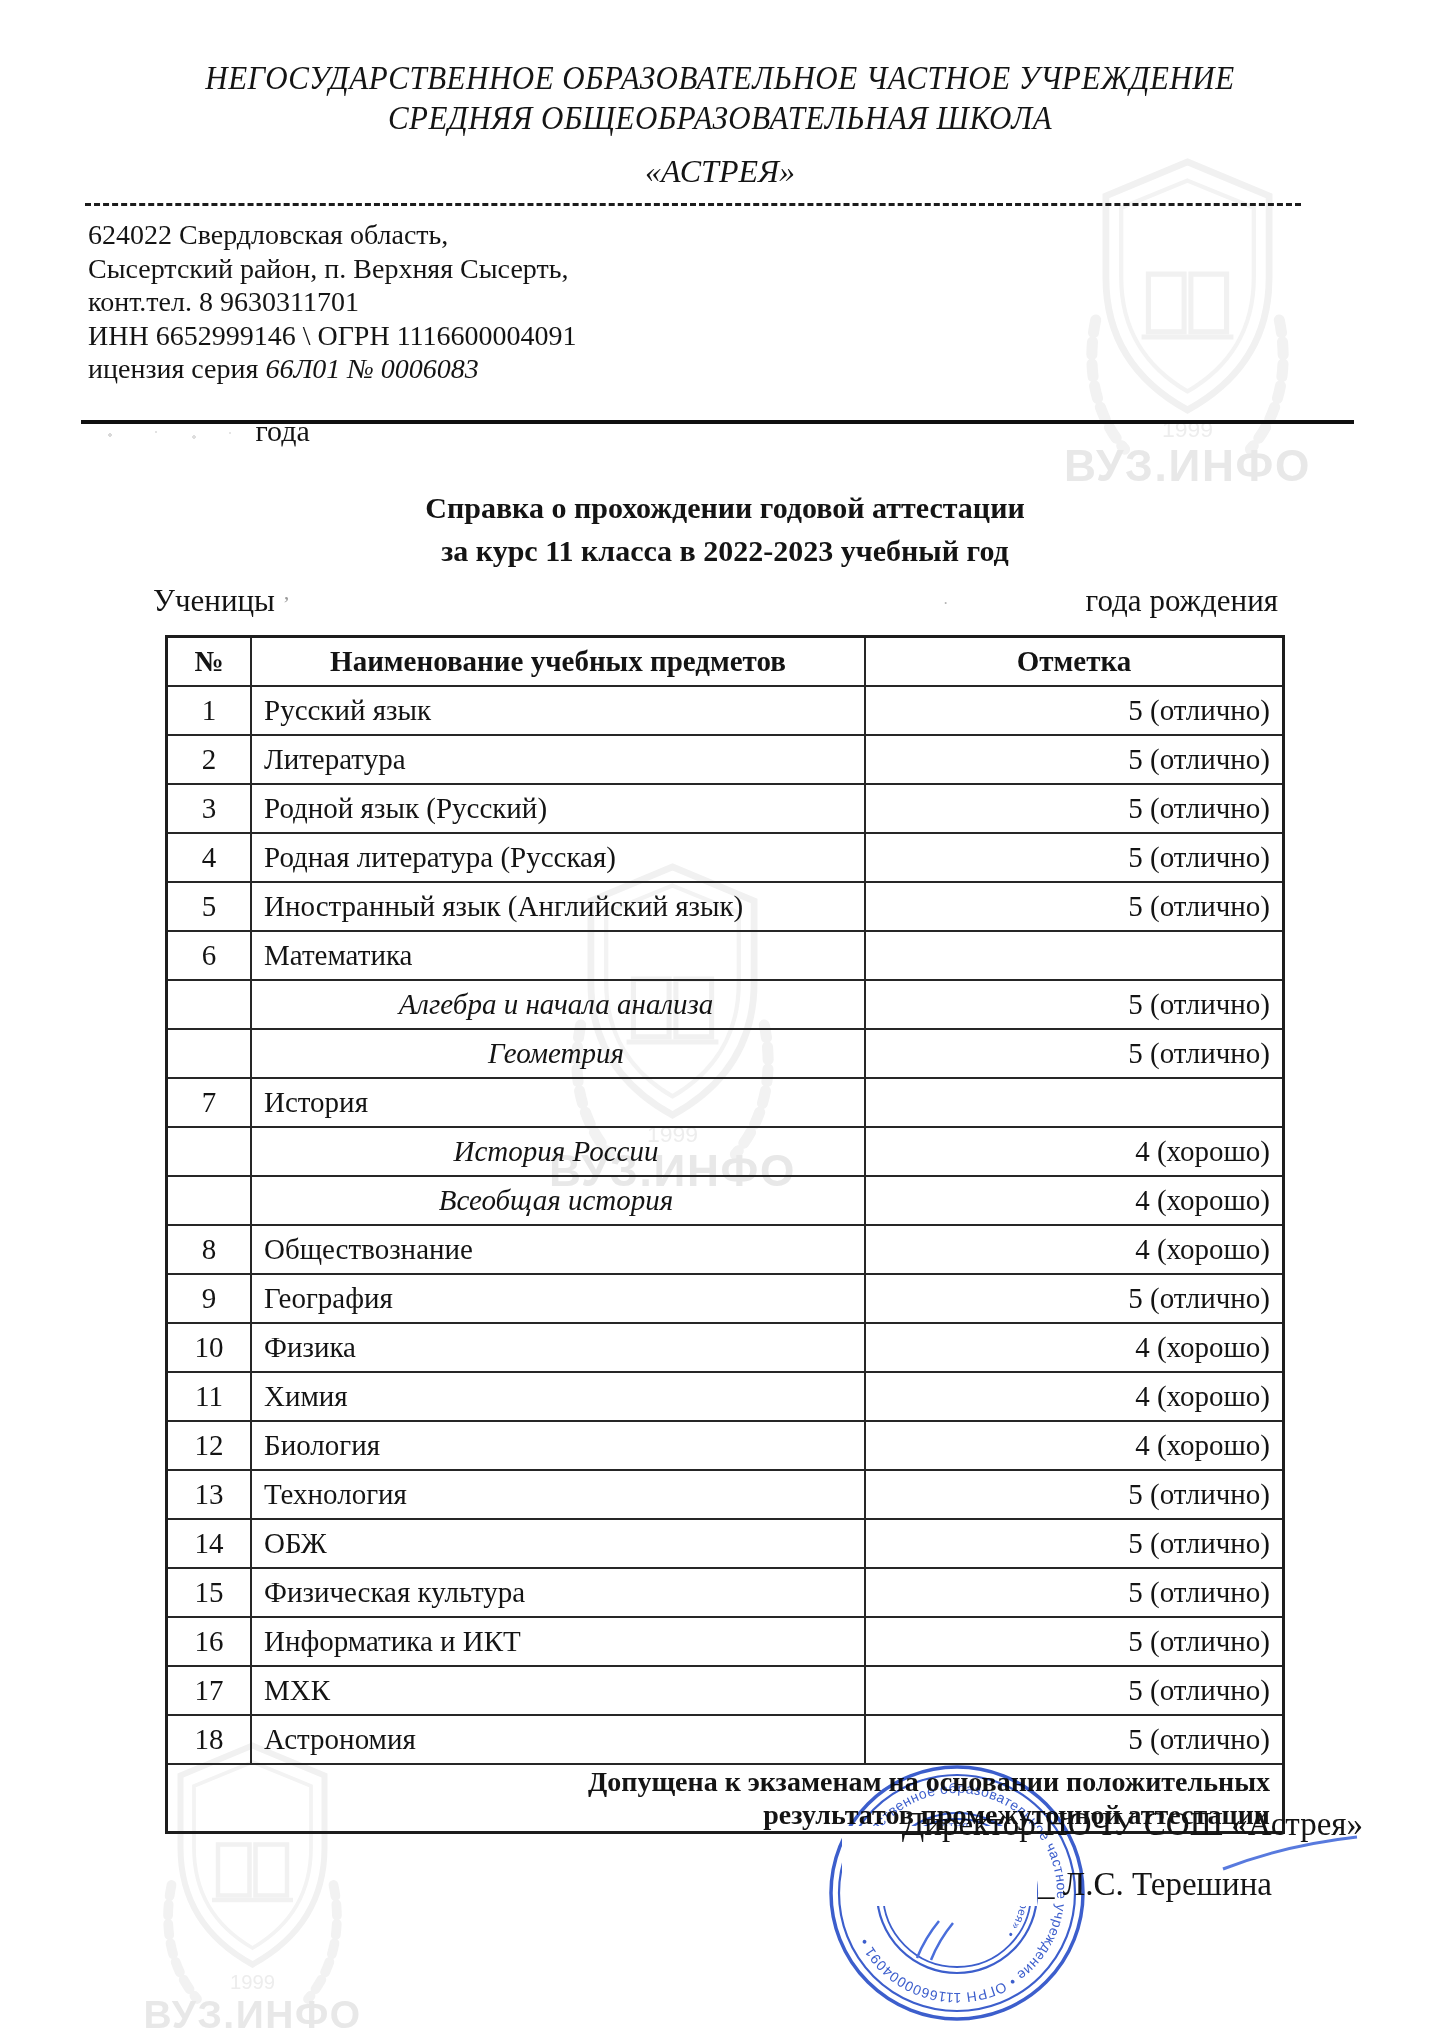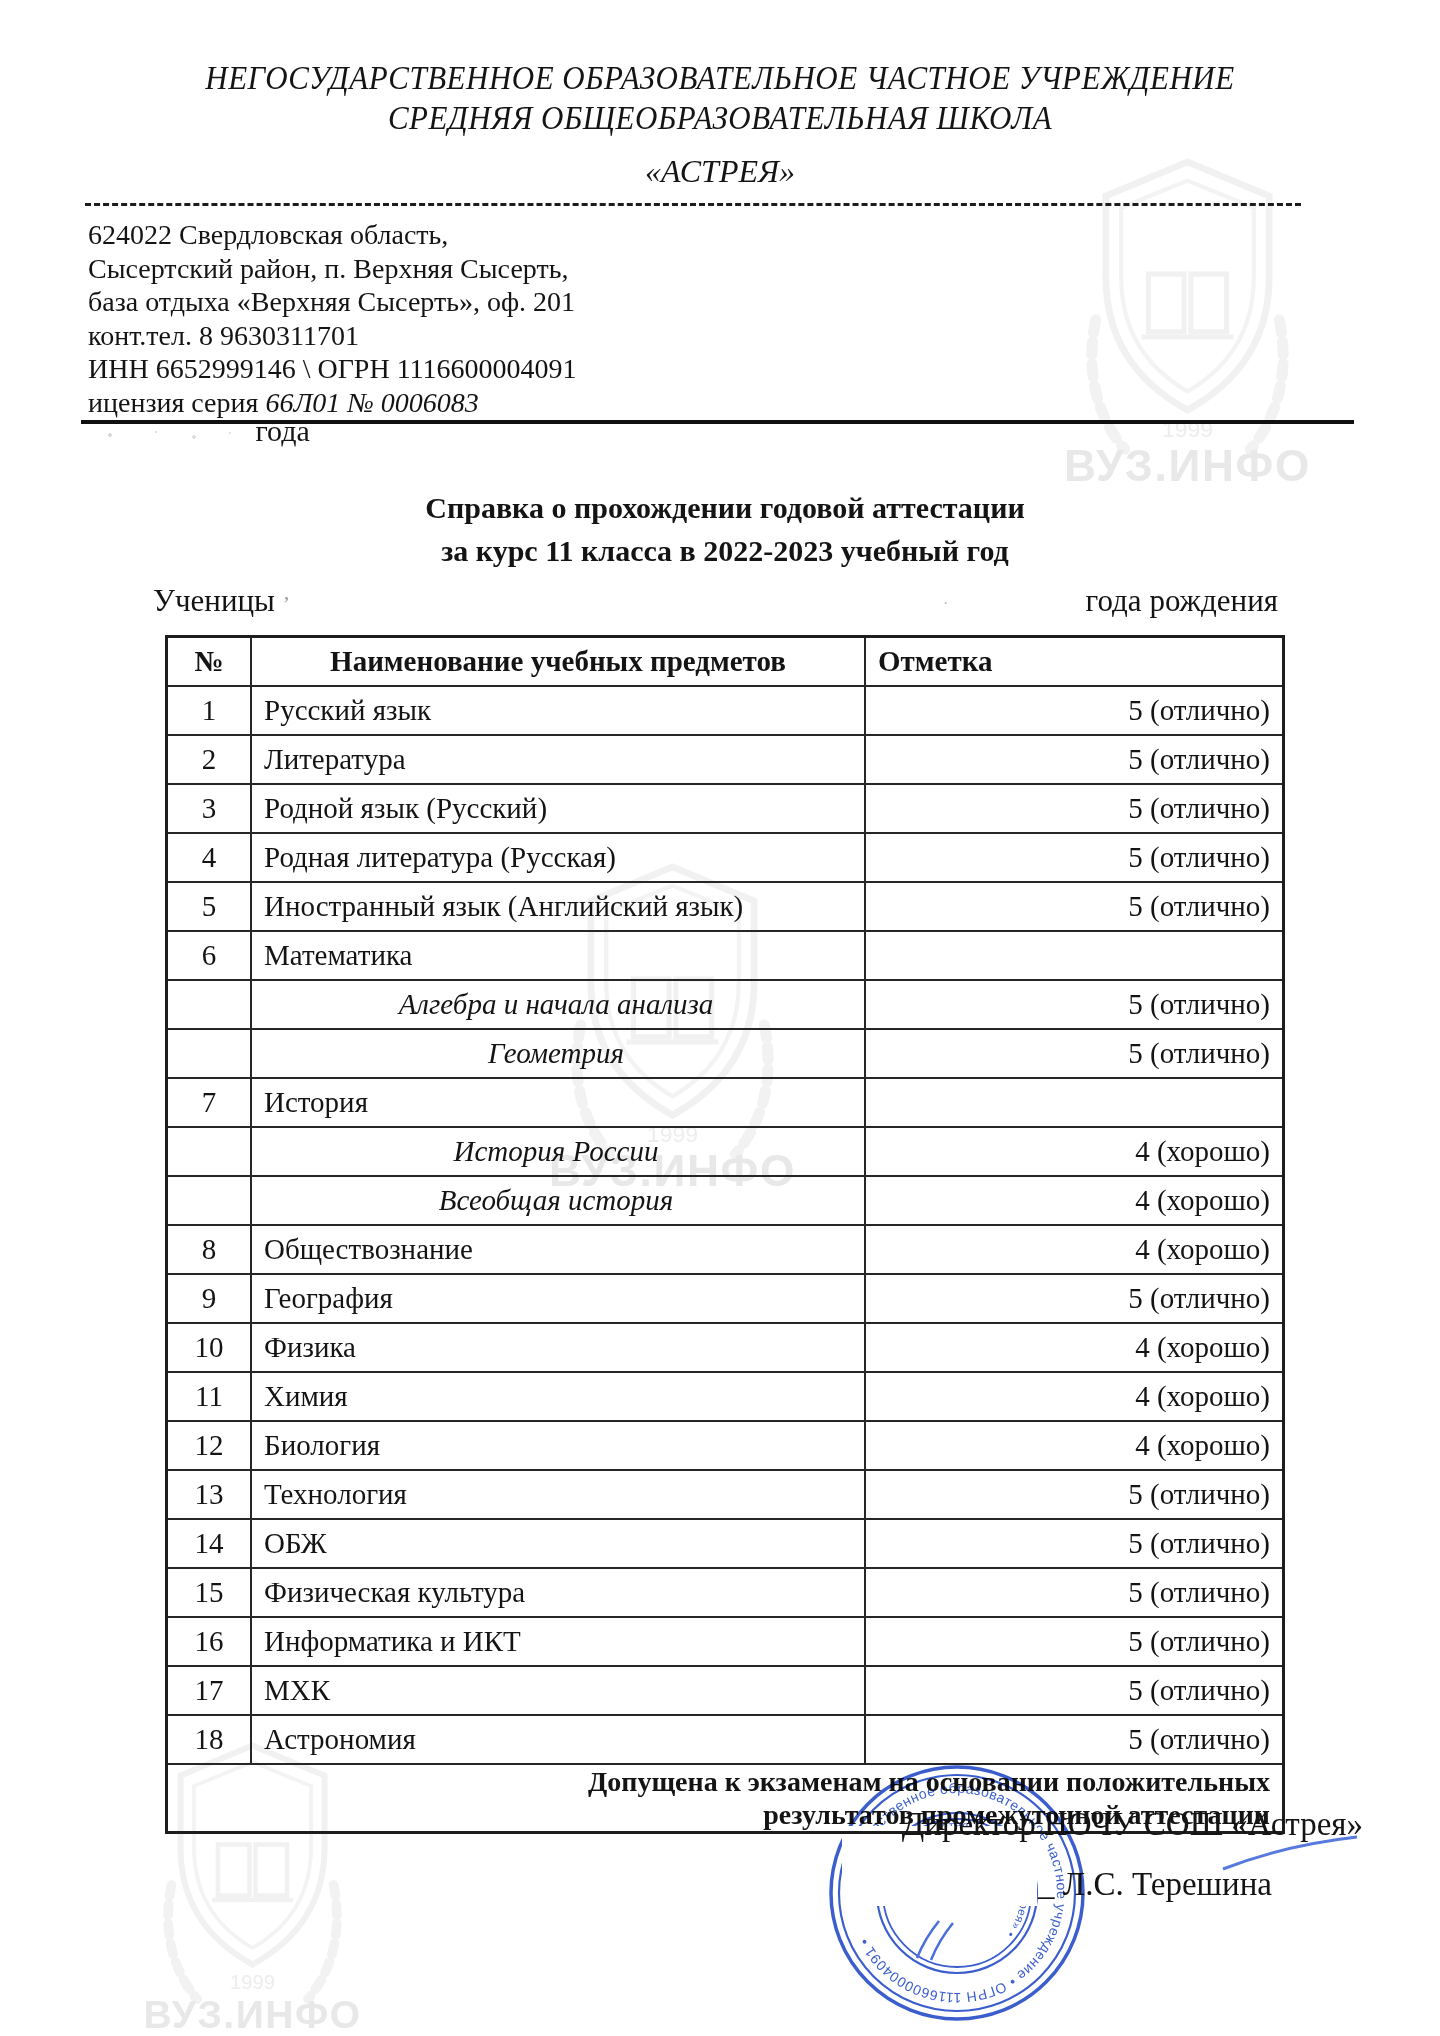--- a/index.html
+++ b/index.html
@@ -35,21 +35,21 @@
   .tbl-wrap{left:165px;top:635px;z-index:2;}
   table.marks{border-collapse:collapse;table-layout:fixed;width:1120px;
               font-size:29px;background:transparent;}
   table.marks th,table.marks td{border:2px solid #262626;padding:0 12px;height:47px;
               overflow:hidden;white-space:nowrap;}
   table.marks{border:3px solid #1d1d1d;}
   th.c-num,td.c-num{width:58px;text-align:center;padding:0 4px;}
   th.c-subj{text-align:center;font-weight:bold;}
   td.c-subj{text-align:left;}
   td.c-subj.sub{text-align:center;font-style:italic;padding-right:16px;}
-  th.c-mark{width:392px;text-align:left;font-weight:bold;}
+  th.c-mark{width:392px;text-align:center;font-weight:bold;}
   td.c-mark{width:392px;text-align:right;}
   td.t-foot{text-align:right;font-weight:bold;font-size:28px;line-height:33px;
             padding:4px 8px;white-space:normal;height:62px;}
   
   .director-line{right:77px;top:1806px;font-size:33px;z-index:2;text-align:right;}
   .sig-name{right:168px;top:1866px;font-size:33px;z-index:2;text-align:right;}
   
   .stamp{left:817px;top:1753px;z-index:4;mix-blend-mode:multiply;opacity:.92;}
   .pen-stroke{left:1215px;top:1825px;z-index:4;mix-blend-mode:multiply;opacity:.85;}
   
@@ -92,21 +92,20 @@
     <div class="org-line">НЕГОСУДАРСТВЕННОЕ ОБРАЗОВАТЕЛЬНОЕ ЧАСТНОЕ УЧРЕЖДЕНИЕ</div>
     <div class="org-line">СРЕДНЯЯ ОБЩЕОБРАЗОВАТЕЛЬНАЯ ШКОЛА</div>
     <div class="org-name">«АСТРЕЯ»</div>
   </div>
 
   <div class="abs dashed-rule"></div>
 
   <div class="abs contacts">
     <div>624022 Свердловская область,</div>
     <div>Сысертский район, п. Верхняя Сысерть,</div>
-    <div>база отдыха «Верхняя Сысерть», оф. 201</div>
     <div>конт.тел. 8 9630311701</div>
     <div>ИНН 6652999146 \ ОГРН 1116600004091</div>
     <div><span>ицензия серия </span><span class="lic-num">66Л01 № 0006083</span></div>
   </div>
 
   <div class="abs thick-rule"></div>
 
   <div class="abs date-line">
     <span class="smudge"></span>
     <span>года</span>

